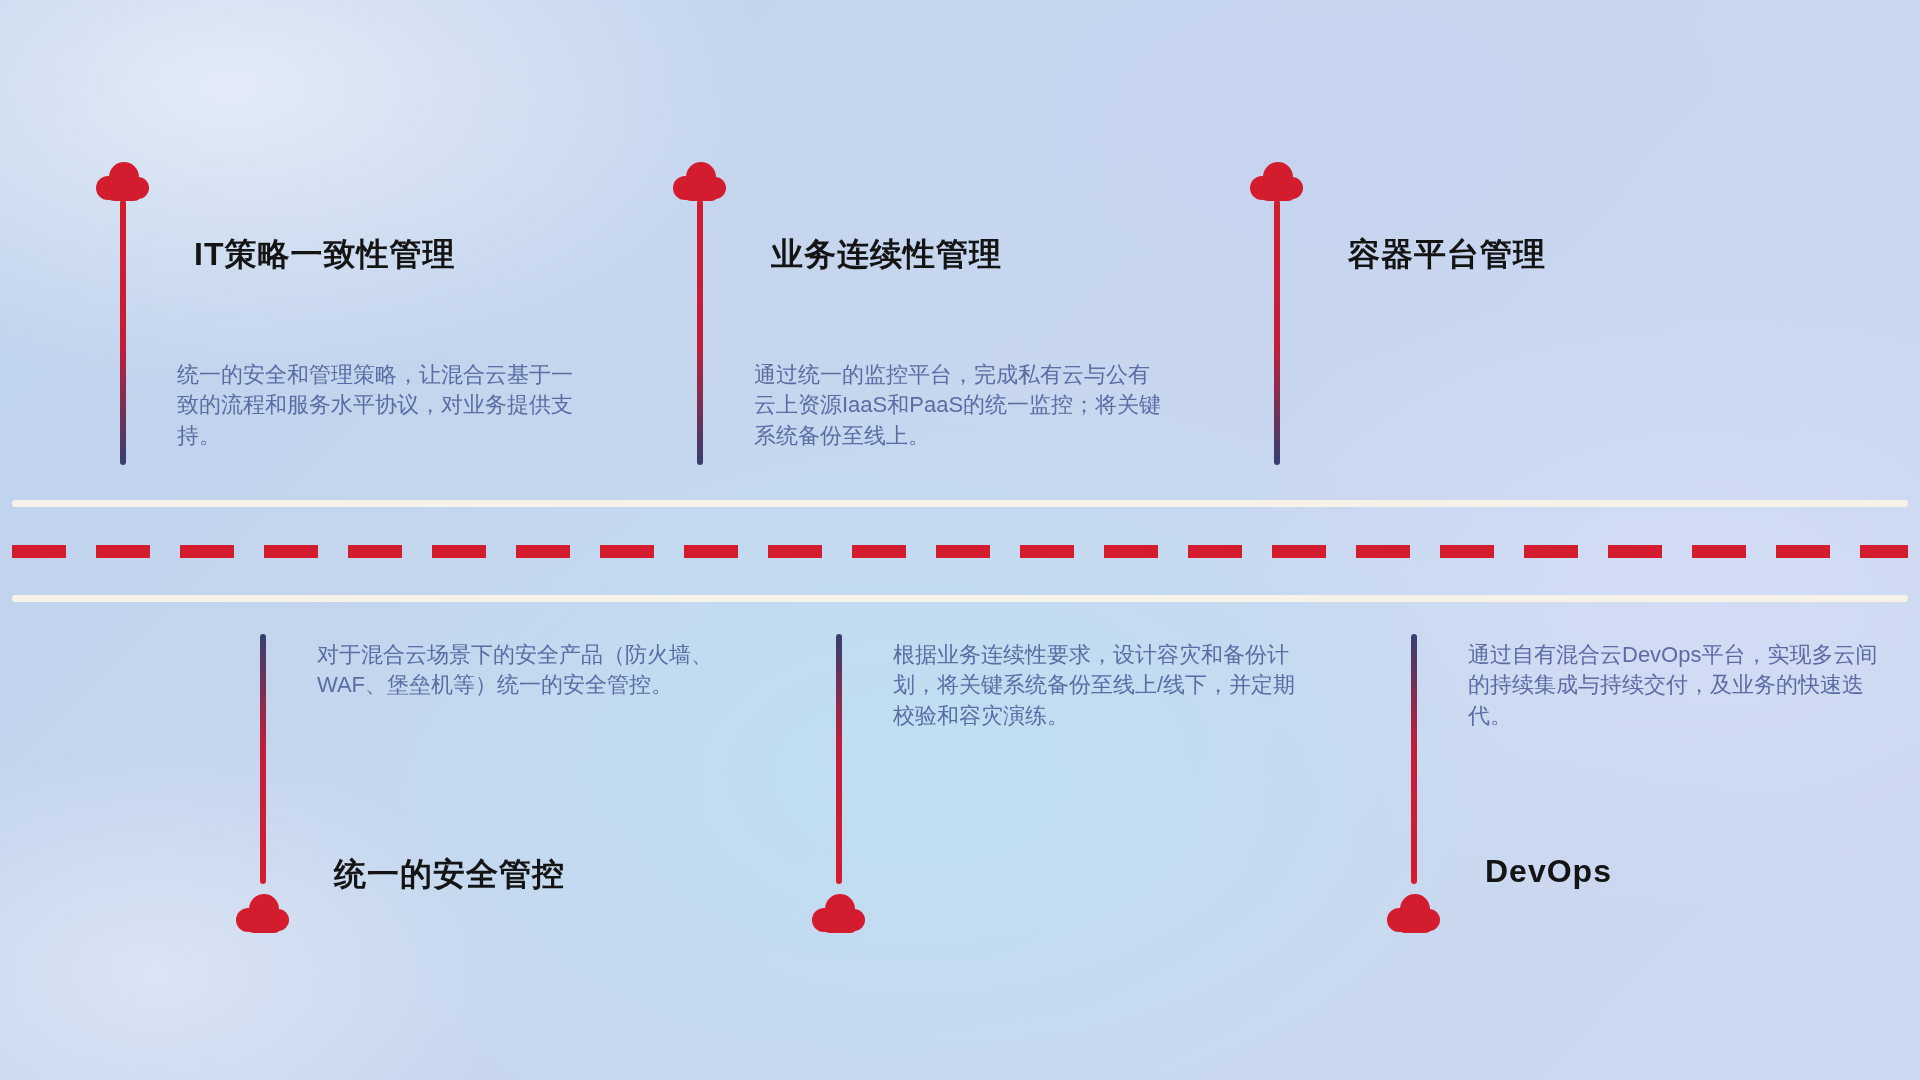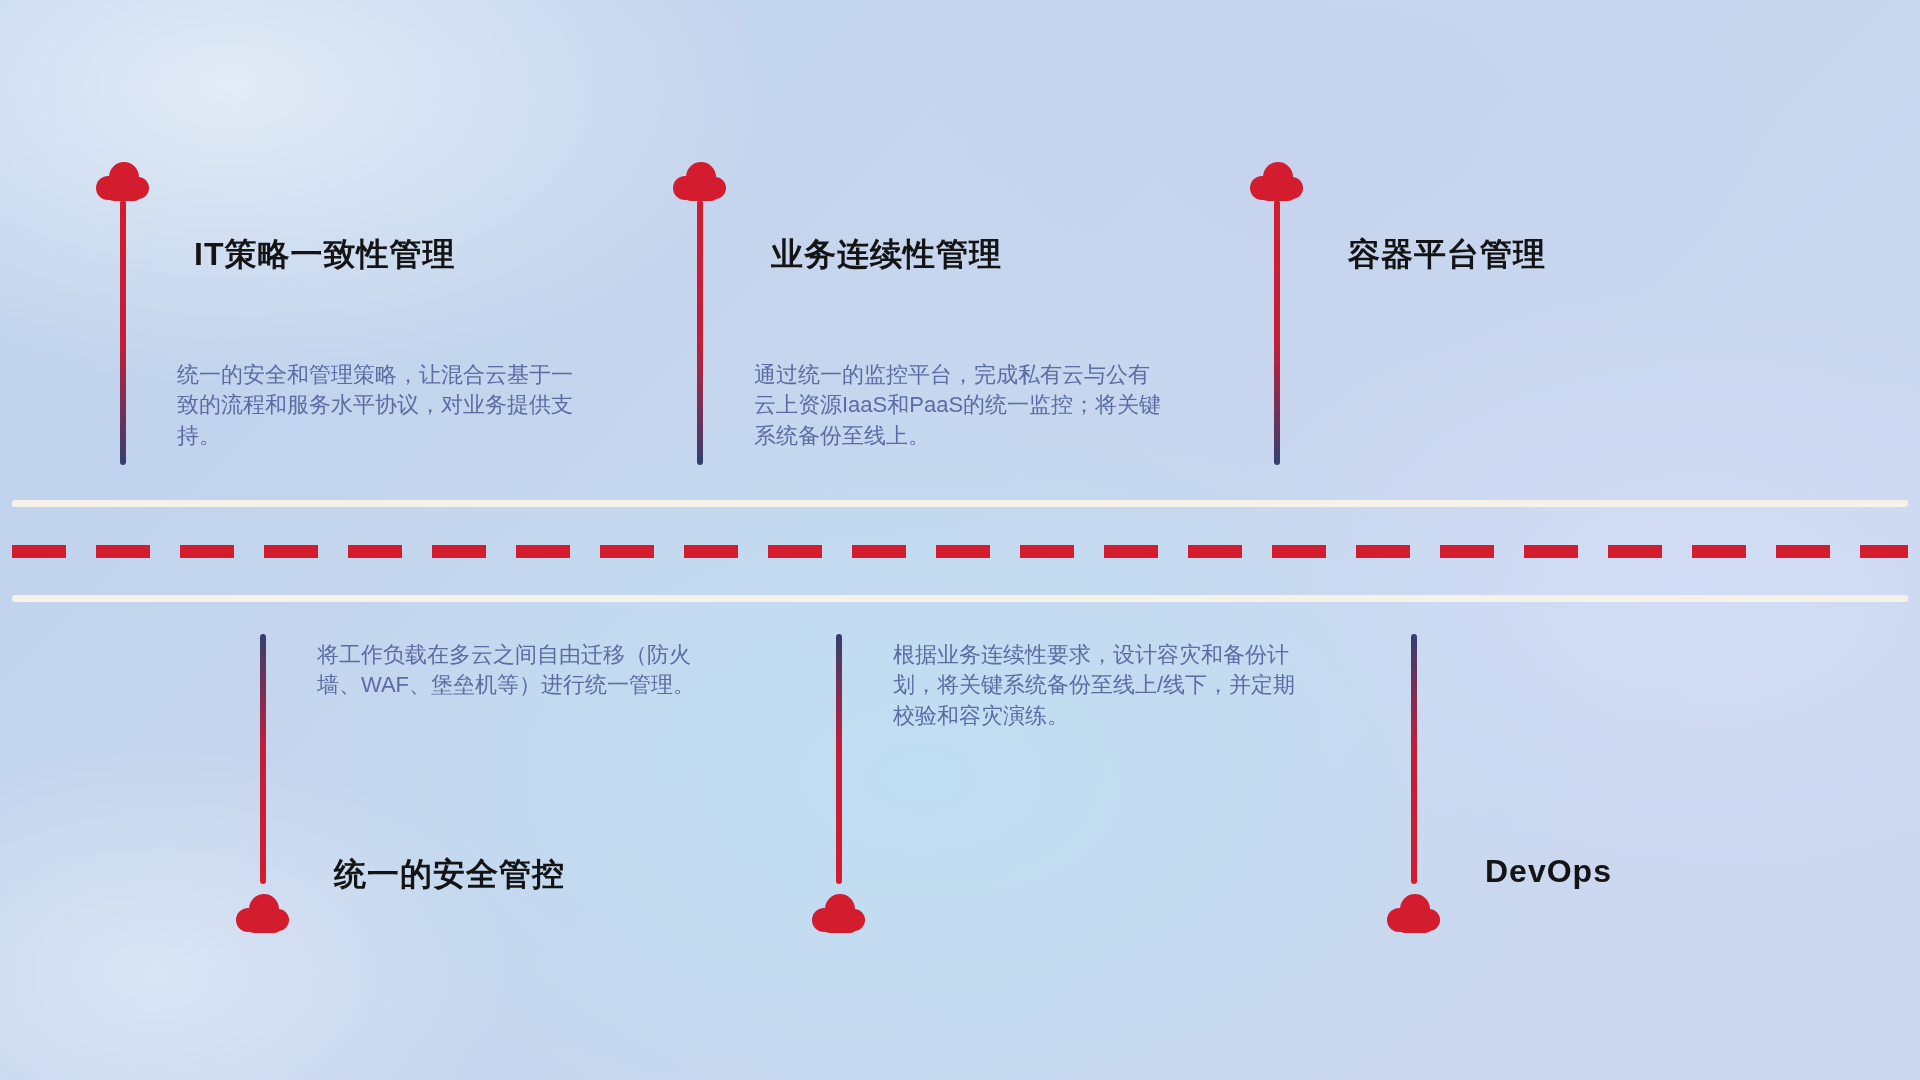--- a/index.html
+++ b/index.html
@@ -153,21 +153,21 @@
   <div class="feature bottom col-b1">
     <div class="stem"></div>
     <div class="cloud">
       <svg viewBox="0 0 60 42" aria-hidden="true">
         <circle cx="15" cy="27" r="12"></circle>
           <circle cx="31" cy="16" r="15"></circle>
           <circle cx="45" cy="27" r="11"></circle>
         <rect x="13" y="24" width="36" height="16" rx="8"></rect>
       </svg>
     </div>
-    <p class="desc">将工作负载在多云之间自由迁移（防火墙、WAF、堡垒机等）进行统一管理。</p>
+    <p class="desc">对于混合云场景下的安全产品（防火墙、WAF、堡垒机等）统一的安全管控。</p>
     <div class="title">统一的安全管控</div>
   </div>
 
   <div class="feature bottom col-b2">
     <div class="stem"></div>
     <div class="cloud">
       <svg viewBox="0 0 60 42" aria-hidden="true">
         <circle cx="15" cy="27" r="12"></circle>
           <circle cx="31" cy="16" r="15"></circle>
           <circle cx="45" cy="27" r="11"></circle>
@@ -180,16 +180,17 @@
   <div class="feature bottom col-b3">
     <div class="stem"></div>
     <div class="cloud">
       <svg viewBox="0 0 60 42" aria-hidden="true">
         <circle cx="15" cy="27" r="12"></circle>
           <circle cx="31" cy="16" r="15"></circle>
           <circle cx="45" cy="27" r="11"></circle>
         <rect x="13" y="24" width="36" height="16" rx="8"></rect>
       </svg>
     </div>
+    <p class="desc">通过自有混合云DevOps平台，实现多云间的持续集成与持续交付，及业务的快速迭代。</p>
     <div class="title">DevOps</div>
   </div>
 
 </div>
 
 </body></html>

